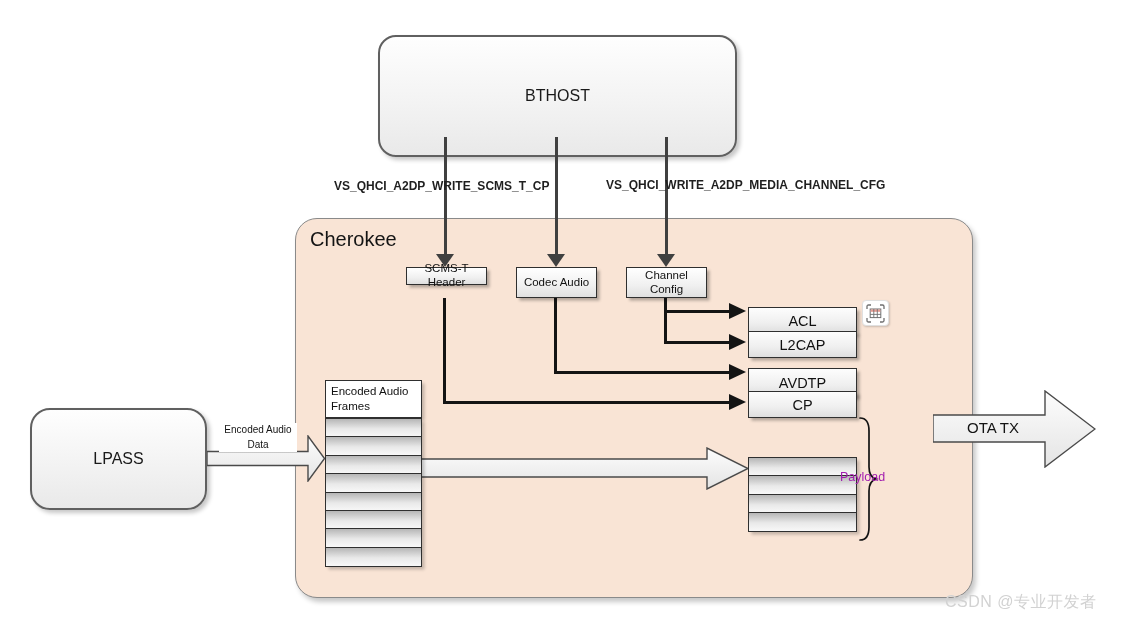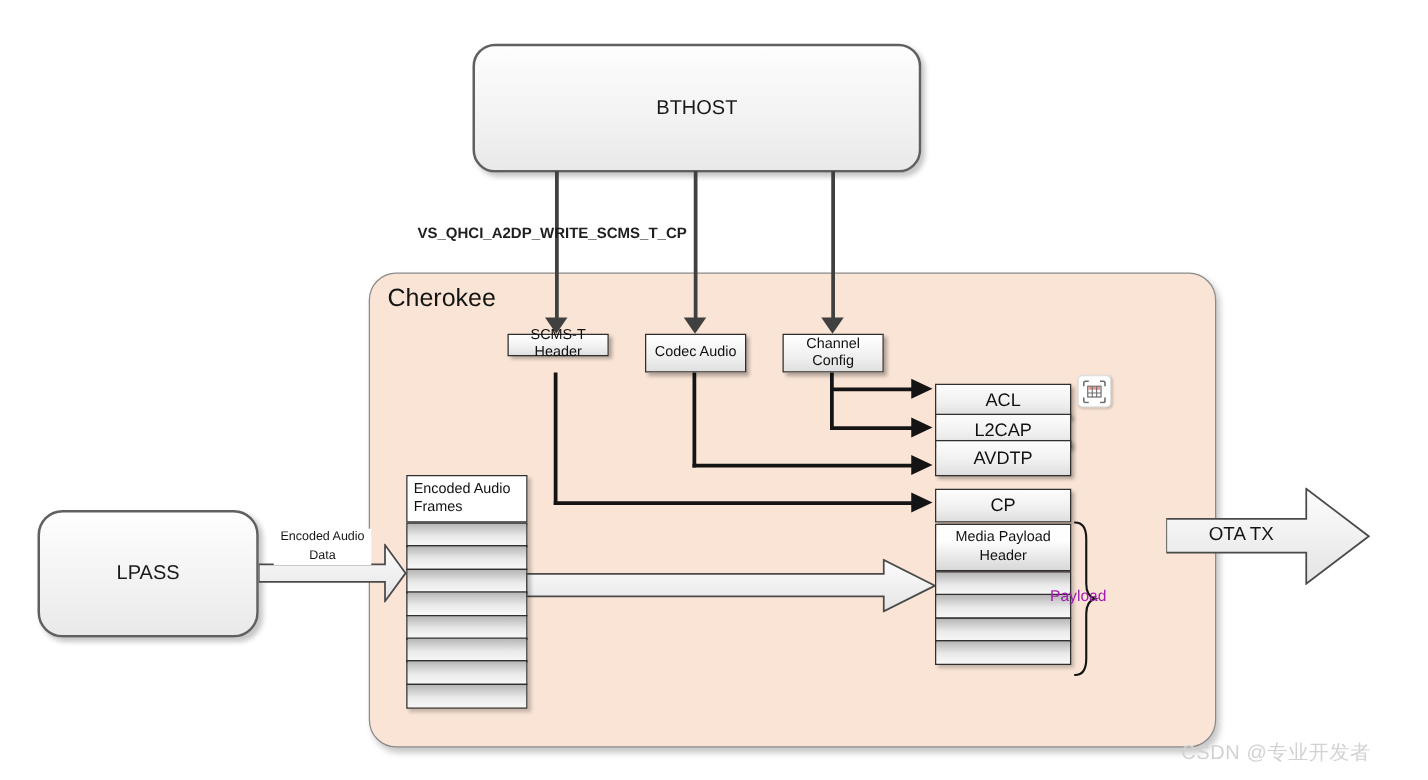--- a/index.html
+++ b/index.html
@@ -7,21 +7,21 @@
   .canvas { position:relative; width:1142px; height:624px; background:#ffffff; overflow:hidden; }
 
   
   .big-block {
     position:absolute; display:flex; align-items:center; justify-content:center;
     border:2px solid #606060; border-radius:18px;
     background:linear-gradient(180deg,#fefefe 0%,#f3f3f3 55%,#e9e9e9 100%);
     box-shadow:3px 3px 4px rgba(0,0,0,0.22);
     font-size:16px; color:#1a1a1a;
   }
-  .bthost { left:378px; top:35px; width:359px; height:103px; }
+  .bthost { left:378px; top:35px; width:359px; height:122px; }
   .lpass  { left:30px;  top:408px; width:177px; height:102px; border-radius:20px; }
 
   
   .cherokee {
     position:absolute; left:295px; top:218px; width:678px; height:380px;
     background:#f9e4d5; border:1.5px solid #8a8a8a; border-radius:22px;
     box-shadow:3px 4px 5px rgba(0,0,0,0.22); z-index:1;
   }
   .cherokee-title { position:absolute; left:310px; top:228px; font-size:20px; color:#141414; z-index:3; }
 
@@ -54,21 +54,21 @@
   .channel { left:626px; top:267px; width:81px; height:31px; }
 
   
   .proto-box {
     position:absolute; left:748px; width:109px; display:flex; align-items:center; justify-content:center;
     border:1.8px solid #2f2f2f; background:linear-gradient(180deg,#fdfdfd 0%,#efefef 60%,#dedede 100%);
     box-shadow:2.5px 2.5px 3px rgba(0,0,0,0.3); font-size:14.5px; color:#111; z-index:4;
   }
   .p-acl   { top:290px; height:27px;margin-top:17px; }
   .p-l2cap { top:331px; height:27px; }
-  .p-avdtp { top:352px; height:29px; }
+  .p-avdtp { top:368px; height:29px; }
   .p-cp    { top:391px; height:27px; }
 
   
   .tbl-icon-btn {
     position:absolute; left:862px; top:300px; width:27px; height:26px;
     background:#ffffff; border:1px solid #e0e0e0; border-radius:4px;
     display:flex; align-items:center; justify-content:center;
     box-shadow:1px 1px 2px rgba(0,0,0,0.18); z-index:6;
   }
 
@@ -140,20 +140,21 @@
   </div>
 
   <div class="vline-gray" style="left:444px; top:137px; height:118px;"></div>
   <div class="head-down" style="left:436px; top:254px;"></div>
   <div class="vline-gray" style="left:555px; top:137px; height:118px;"></div>
   <div class="head-down" style="left:547px; top:254px;"></div>
   <div class="vline-gray" style="left:665px; top:137px; height:118px;"></div>
   <div class="head-down" style="left:657px; top:254px;"></div>
 
   <div class="sig-label" style="left:334px; top:179px;">VS_QHCI_A2DP_WRITE_SCMS_T_CP</div>
+  <div class="sig-label" style="left:606px; top:178px;">VS_QHCI_WRITE_A2DP_MEDIA_CHANNEL_CFG</div>
 
   <div class="cfg-box scms">
     <span>SCMS-T Header</span>
   </div>
   <div class="cfg-box codec">
     <span>Codec Audio</span>
   </div>
   <div class="cfg-box channel">
     <span>Channel Config</span>
   </div>
@@ -212,23 +213,20 @@
       <div class="grad-row"></div>
       <div class="grad-row"></div>
       <div class="grad-row"></div>
       <div class="grad-row"></div>
     </div>
 
   <svg class="flow-arrow" style="left:421px; top:447px;" width="328" height="43" viewBox="0 0 328 43">
     <polygon points="0,12 286,12 286,1 327,21.5 286,42 286,30 0,30"></polygon>
   </svg>
 
-  <div class="stack-header payload-header">
-    <span>Media Payload Header</span>
-  </div>
   <div class="rows payload-rows">
       <div class="grad-row"></div>
       <div class="grad-row"></div>
       <div class="grad-row"></div>
       <div class="grad-row"></div>
     </div>
 
   <svg class="brace" width="22" height="126" viewBox="0 0 22 126">
     <path d="M3,2 Q12,2 12,15 L12,51 Q12,61 19,63 Q12,65 12,75 L12,111 Q12,124 3,124" fill="none" stroke="#141414" stroke-width="1.7" stroke-linecap="round"></path>
   </svg>

